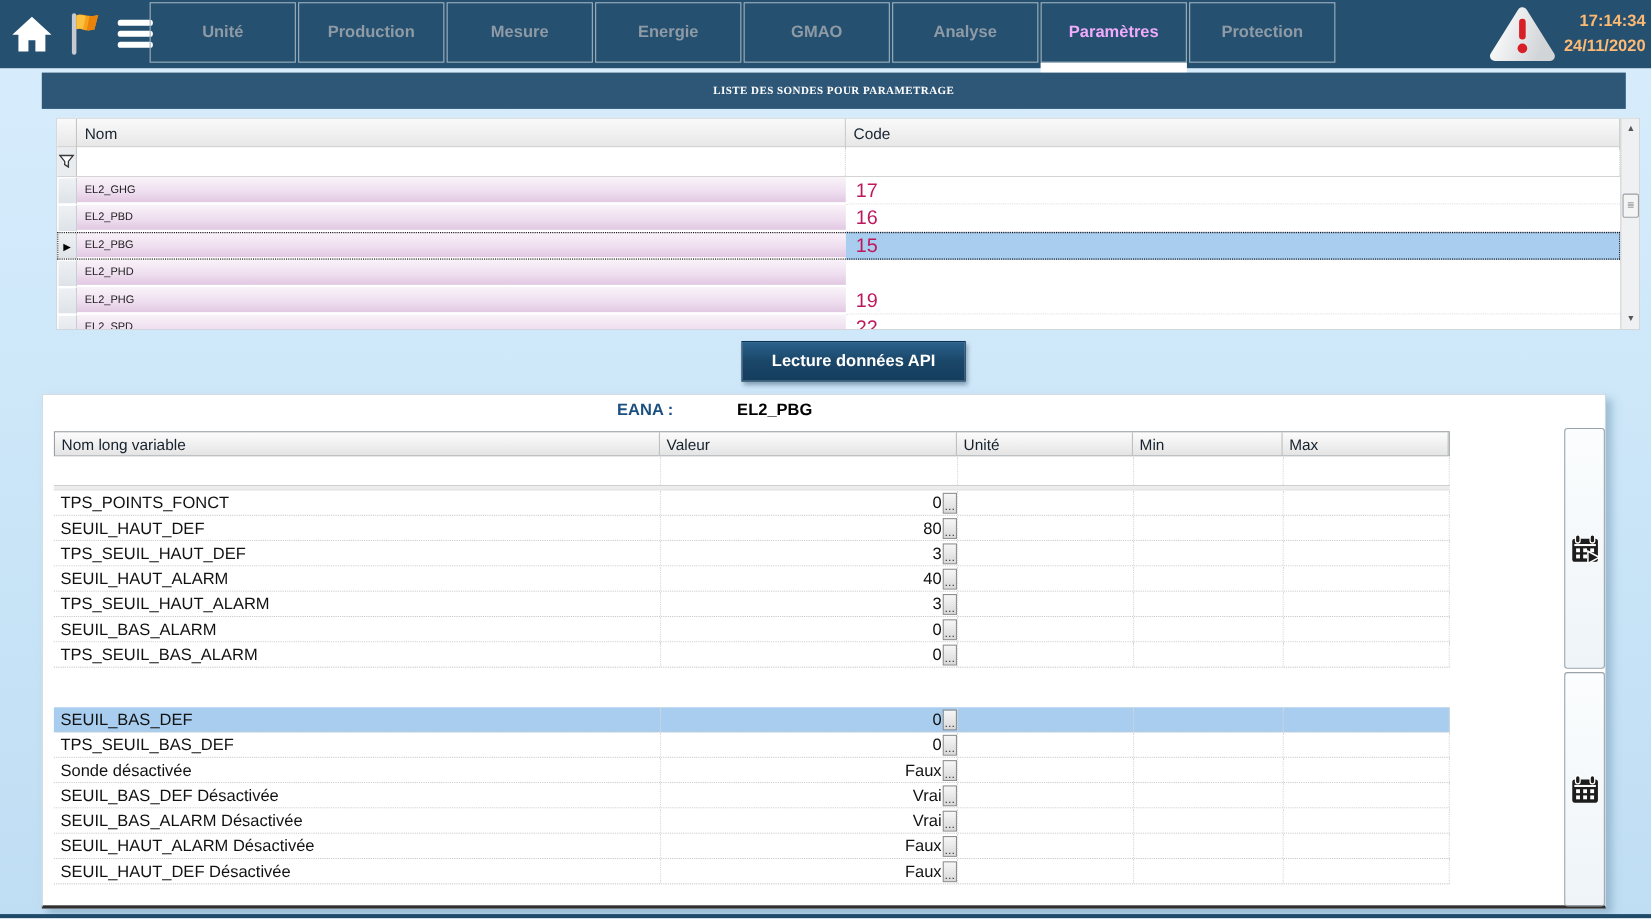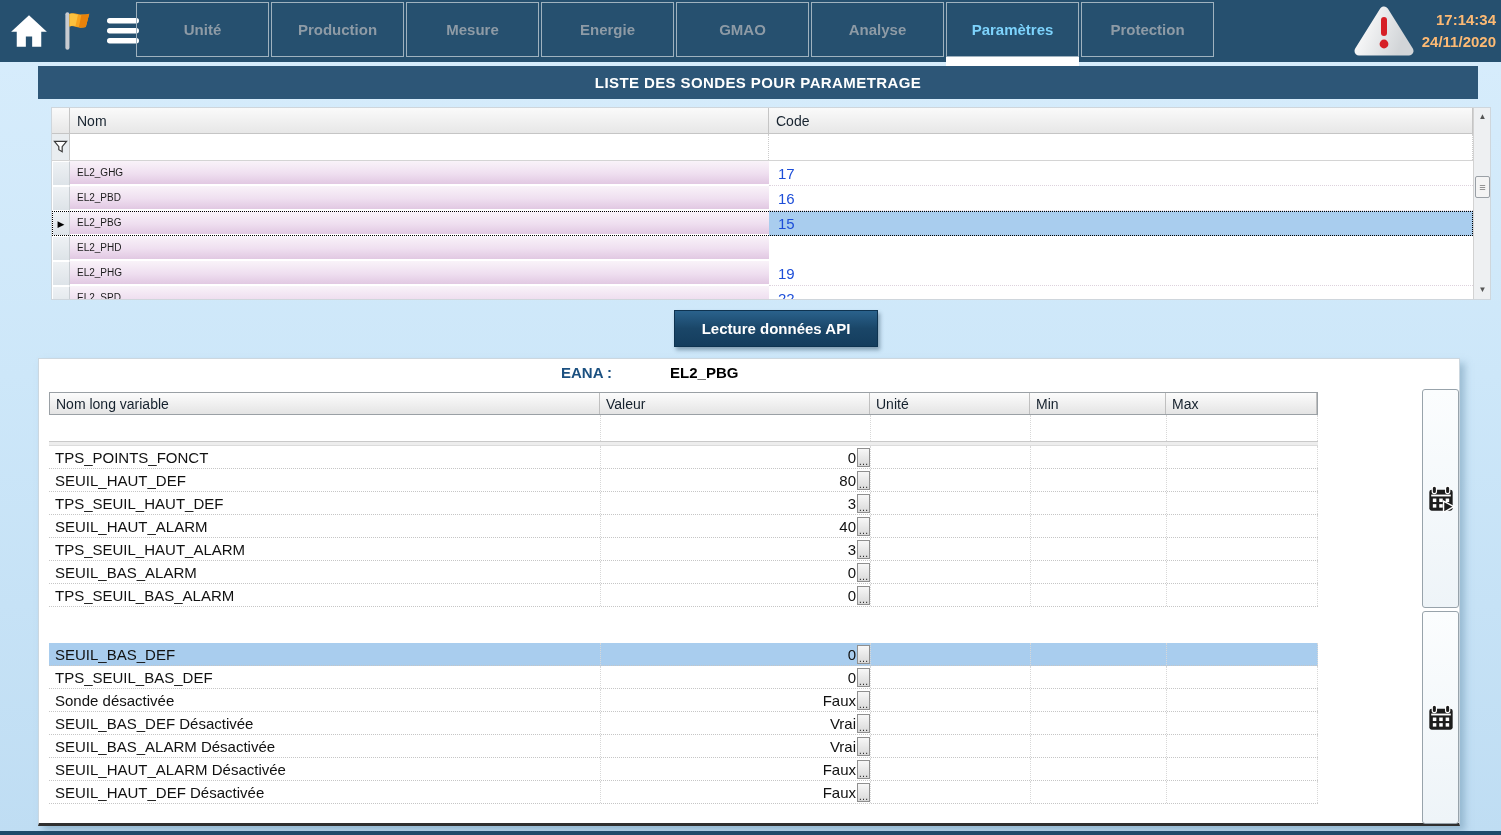--- a/index.html
+++ b/index.html
@@ -10,49 +10,49 @@
 
   
   .nav { position:absolute; left:0; top:0; width:1501px; height:62px; background:#26506f; }
   .nav-icons { position:absolute; left:0; top:0; width:136px; height:62px;
                display:flex; align-items:center; gap:8px; padding-left:8px; }
   .nav-icons .icobtn { display:flex; align-items:center; justify-content:center; cursor:pointer; }
   .tabs { position:absolute; left:136px; top:2px; height:56px; display:flex; }
   .tab { width:133px; height:55px; margin-right:2px; border:1px solid #9fb2bf;
          display:flex; align-items:center; justify-content:center;
          font-weight:bold; font-size:15px; color:#8e9ba6; position:relative; cursor:pointer; }
-  .tab.active { color:#7dd3fc; }
+  .tab.active { color:#f0abfc; }
   .tab.active::after { content:""; position:absolute; left:-1px; right:-1px; top:54px; height:10px; background:#ffffff; }
   .alarm { position:absolute; right:86px; top:5px; width:62px; height:53px; cursor:pointer; }
   .clockbox { position:absolute; right:5px; top:9px; width:80px; text-align:right;
               color:#fdba74; font-weight:bold; font-size:15px; line-height:1.45; }
 
   
   .list-title { position:absolute; left:38px; top:66px; width:1440px; height:33px;
-                background:#2d5677; color:#ffffff; font-weight:bold; font-size:15px; letter-spacing:.4px;
-                display:flex; align-items:center; justify-content:center; }
+                background:#2d5677; color:#ffffff; font-weight:bold; font-size:10px; letter-spacing:.4px;
+                display:flex; align-items:center; justify-content:center;font-family:Liberation Serif, serif; }
   .sondes { position:absolute; left:51px; top:107px; width:1440px; height:193px;
             background:#ffffff; border:1px solid #cfd6dc; overflow:hidden; }
   .s-grid { margin-right:17px; }
   .s-hrow { display:flex; height:26px; }
   .s-hsel { width:18px; background:linear-gradient(#fafafa,#e7e7e7); border-right:1px solid #c5c5c5; border-bottom:1px solid #c5c5c5; }
   .s-hcell { background:linear-gradient(#fafafa,#e7e7e7); border-right:1px solid #c5c5c5; border-bottom:1px solid #c5c5c5;
              font-size:14px; color:#17232f; display:flex; align-items:center; padding-left:7px; cursor:pointer; }
   .s-nomw { width:699px; } .s-codew { flex:1; }
   .s-frow { display:flex; height:27px; border-bottom:1px solid #d4d4d4; }
   .s-fsel { width:18px; background:#e9edf0; border-right:1px solid #c5c5c5;
             display:flex; align-items:center; justify-content:center; cursor:pointer; }
   .s-fcell { border-right:1px dotted #cccccc; background:#fff; }
   .s-row { display:flex; height:25px; cursor:pointer; }
   .s-rsel { width:18px; background:linear-gradient(#eef1f4,#dde3e8); border:1px solid #ffffff; border-right:1px solid #c9ced3;
             display:flex; align-items:center; justify-content:center; font-size:9px; color:#000; }
   .s-rnom { width:699px; background:linear-gradient(180deg,#f9f3f9 0%,#efdff0 55%,#e1c8e2 100%);
             border-bottom:2px solid #ffffff; font-size:10px; color:#1c1c1c;
             display:flex; align-items:center; padding-left:7px;text-align:right; }
-  .s-rcode { flex:1; background:#ffffff; border-bottom:1px dotted #ddd2dd; font-size:15px; color:#1d4ed8;
+  .s-rcode { flex:1; background:#ffffff; border-bottom:1px dotted #ddd2dd; font-size:18px; color:#be185d;
              display:flex; align-items:center; padding-left:9px; }
   .s-row.selected { outline:1px dotted #000; outline-offset:-1px; }
   .s-row.selected .s-rcode { background:#a9cdee; border-bottom:1px solid #a9cdee; }
   .s-scroll { position:absolute; right:0; top:0; bottom:0; width:17px; background:#eef0f2; border-left:1px solid #d2d2d2; }
   .s-up,.s-down { position:absolute; left:1px; width:15px; height:14px; text-align:center;
                   font-size:8px; color:#555; line-height:14px; cursor:pointer; }
   .s-up { top:2px; } .s-down { bottom:2px; }
   .s-thumb { position:absolute; left:1px; top:68px; width:15px; height:22px; background:#f4f4f4;
              border:1px solid #9aa0a6; border-radius:2px; display:flex; align-items:center; justify-content:center;
              font-size:11px; color:#777; cursor:grab; }

